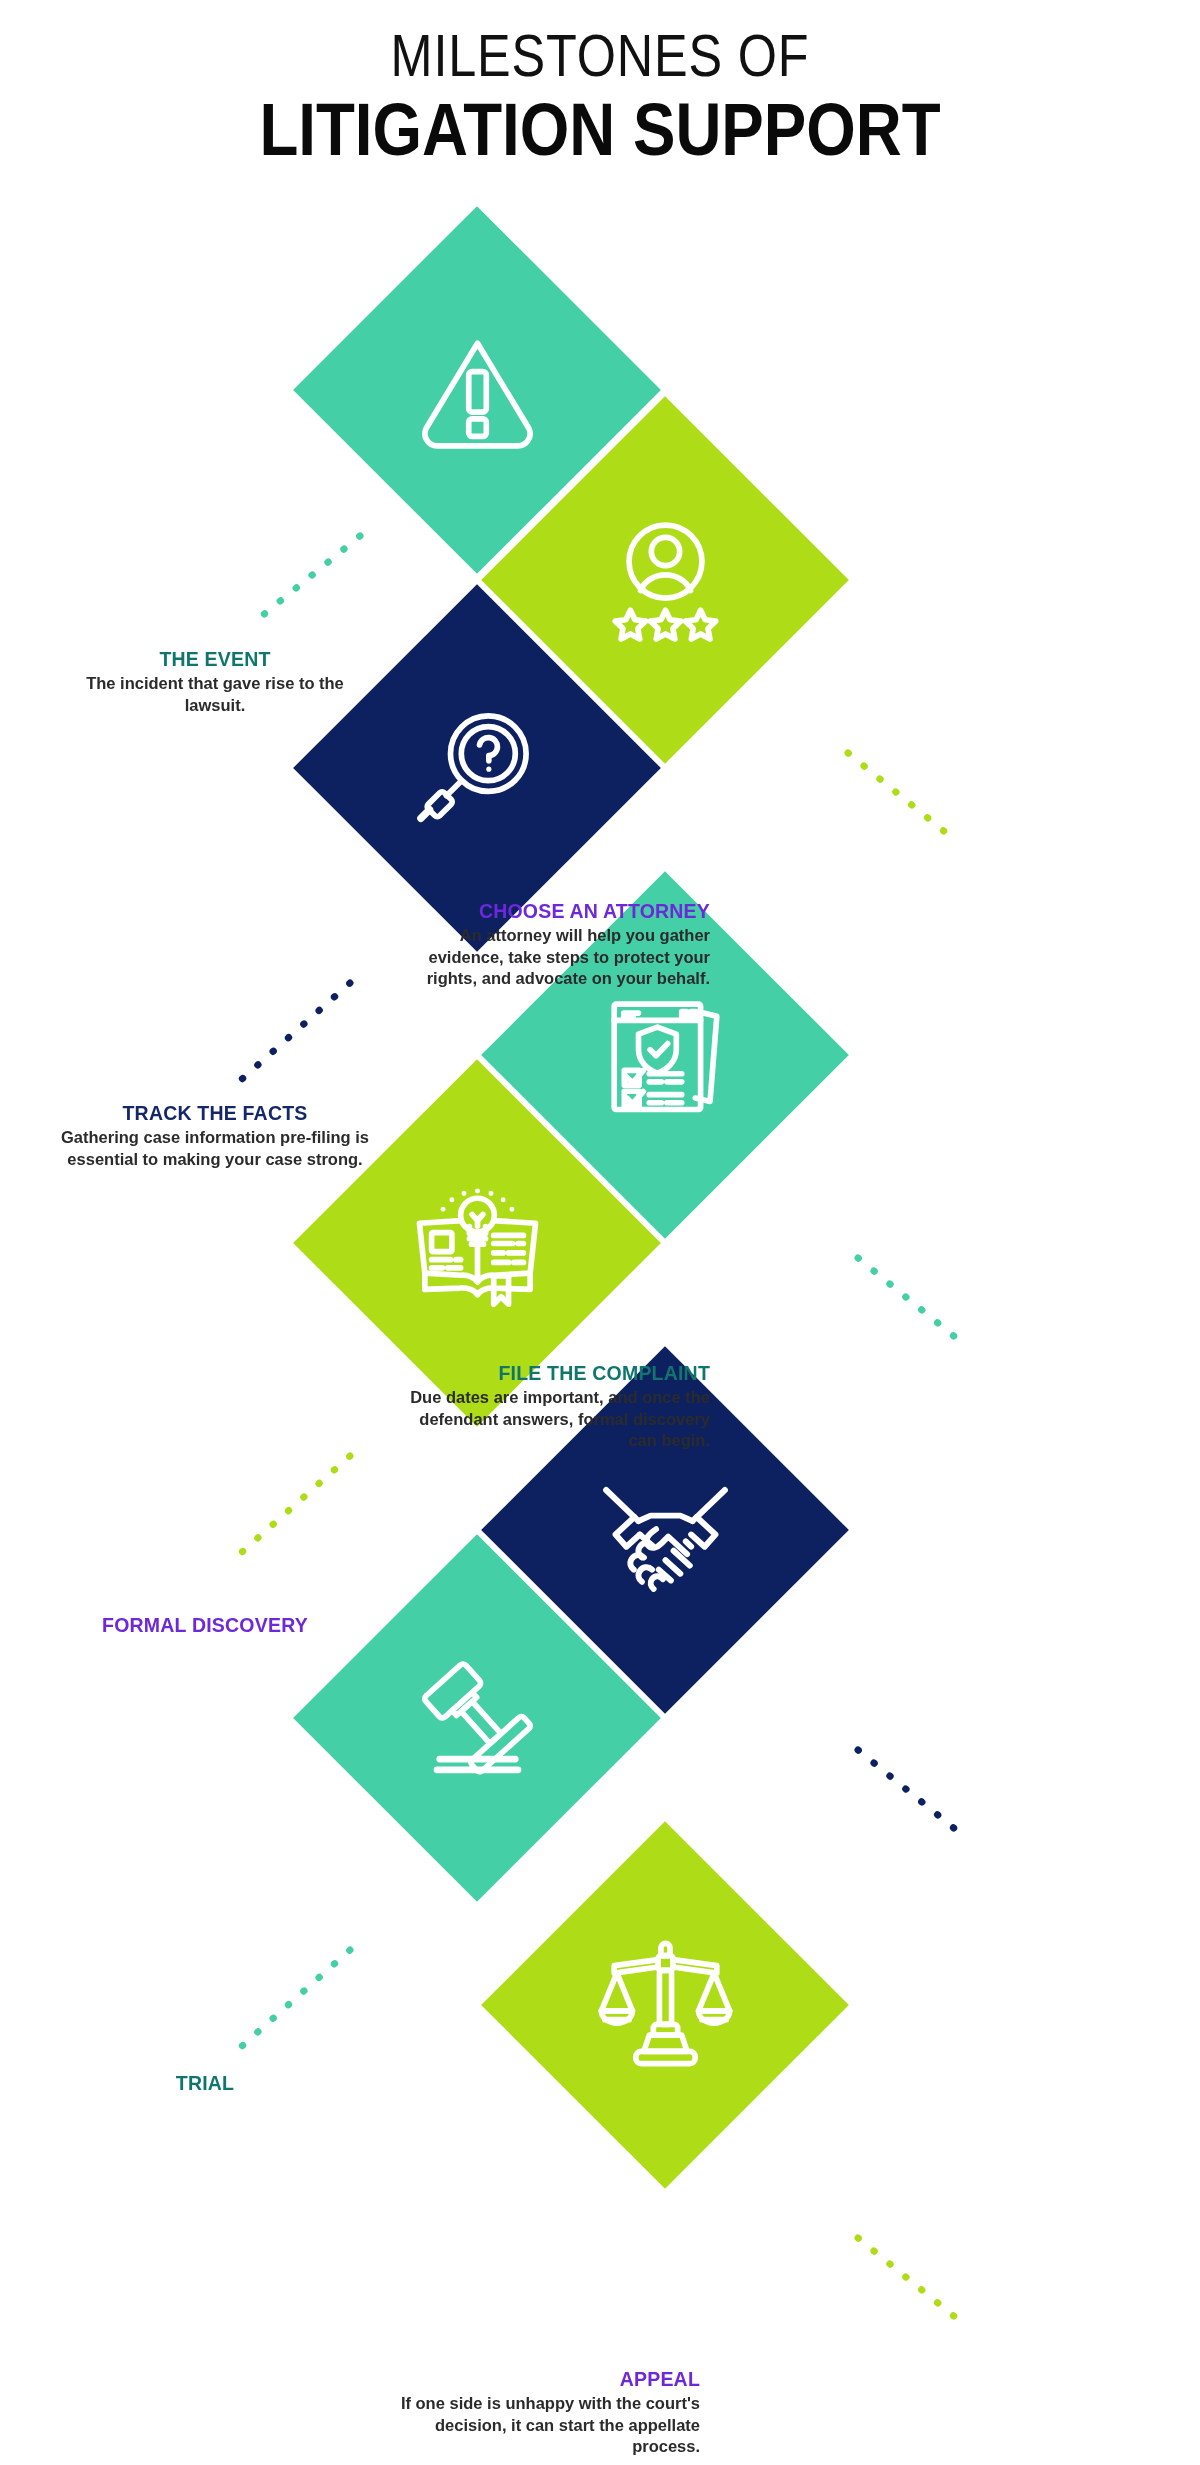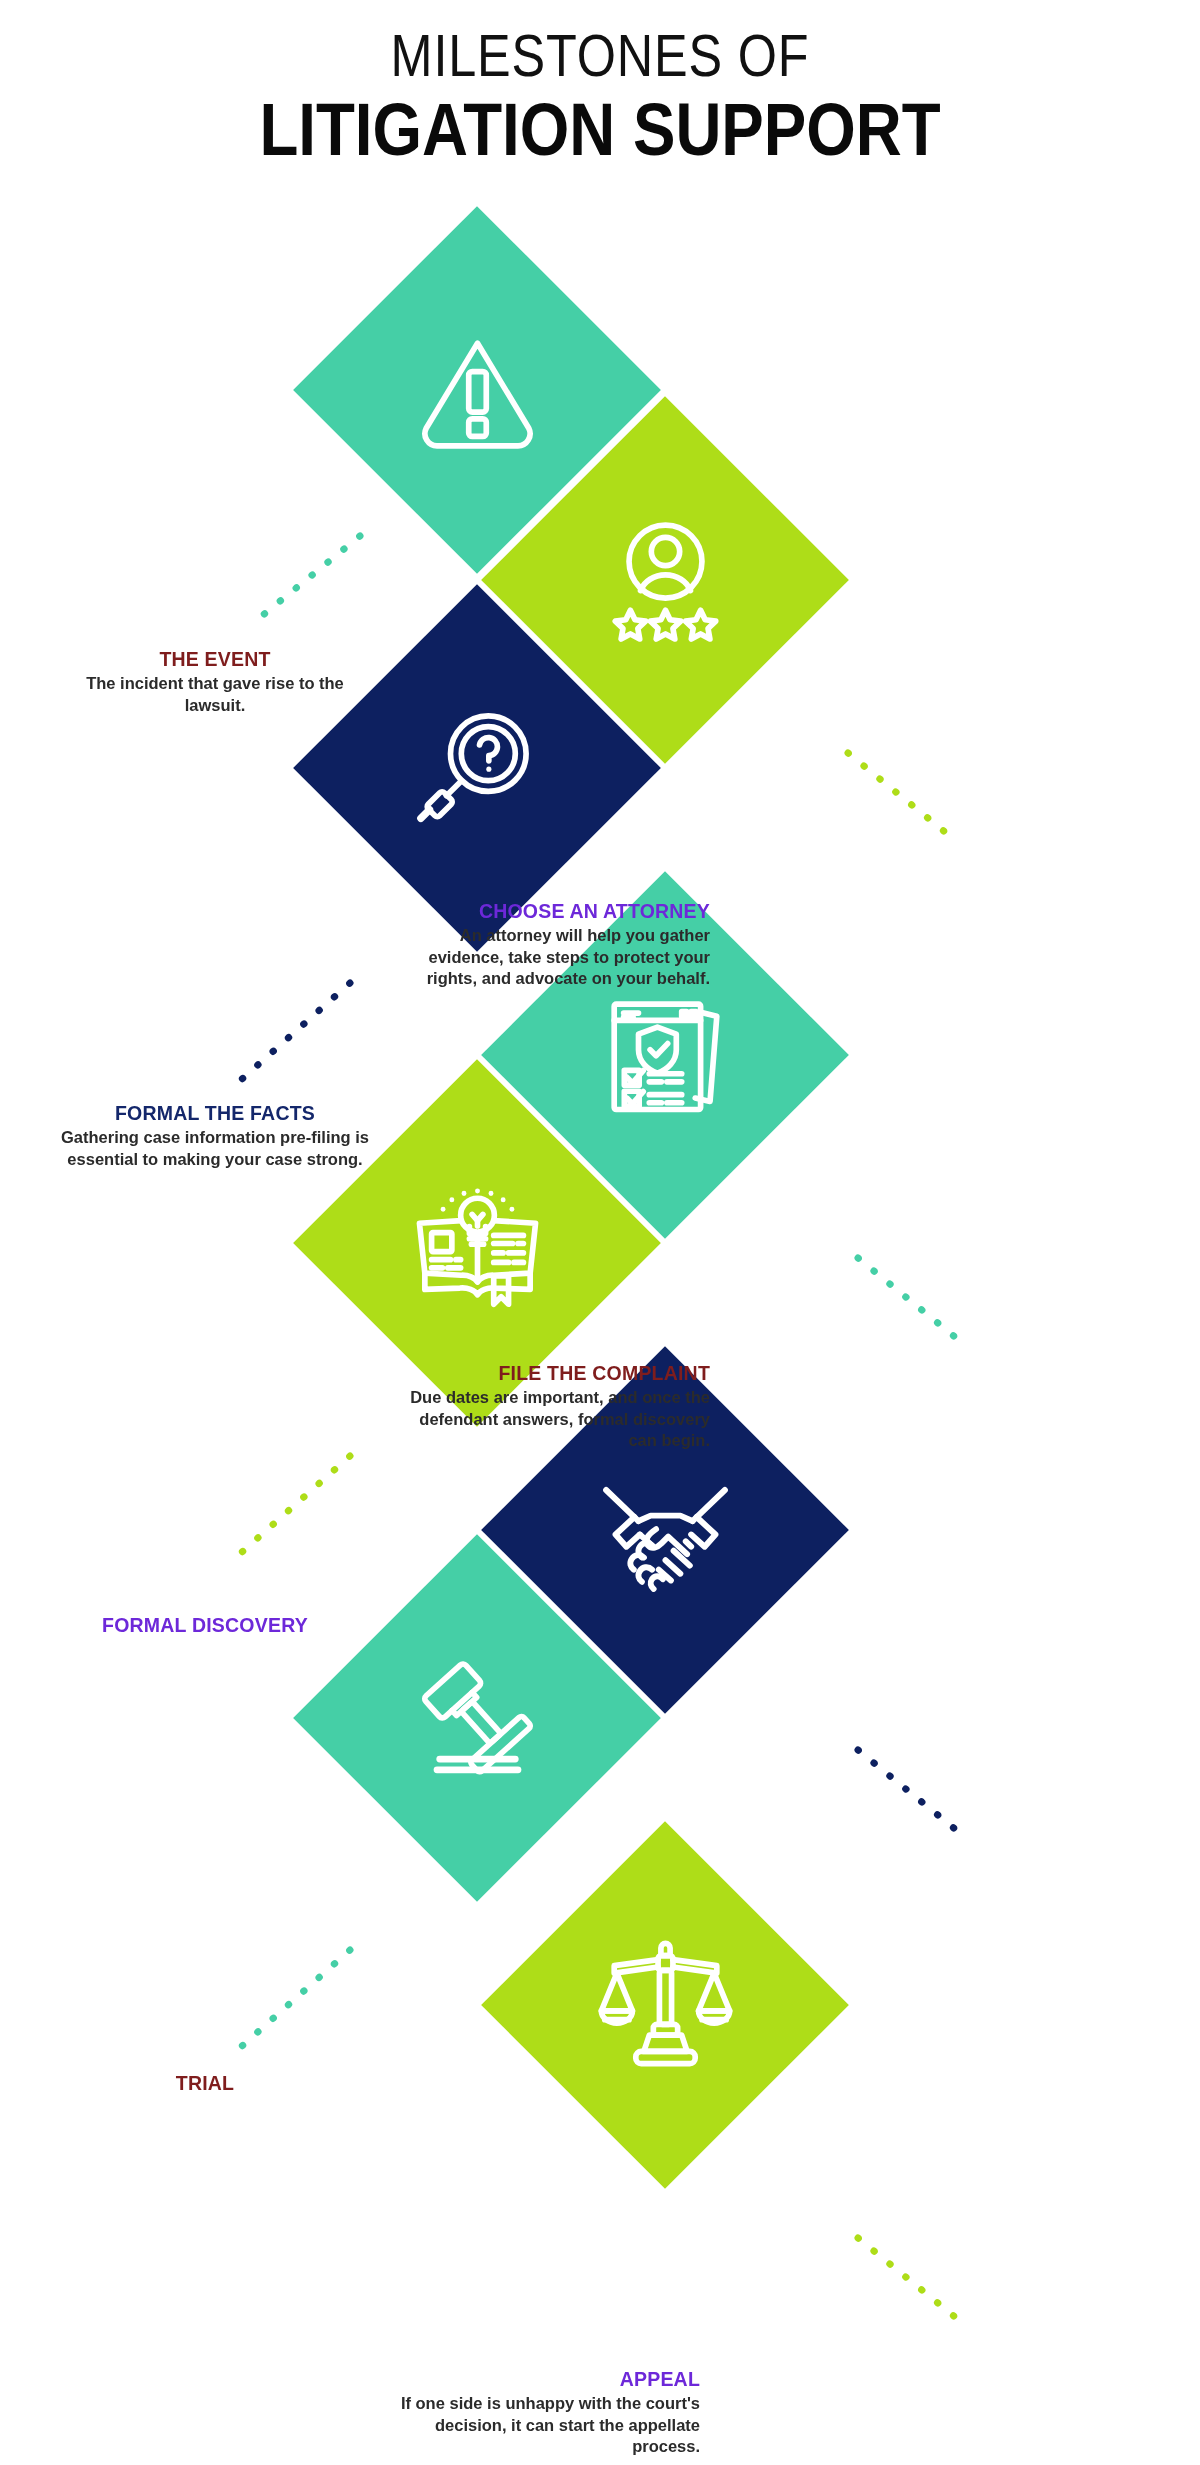--- a/index.html
+++ b/index.html
@@ -43,21 +43,21 @@
   .icon-wrap svg { width:100%; height:100%; display:block; }
 
   
   .block { position:absolute; width:310px; }
   .block.right-al { text-align:right; }
   .block.center-al{ text-align:center; }
   .blk-title {
     font-size:19.5px; font-weight:700; letter-spacing:0.2px;
     line-height:1.15; margin-bottom:3px;
   }
-  .blk-title.t-teal  { color:#7f1d1d; }
+  .blk-title.t-teal  { color:#0f766e; }
   .blk-title.t-green { color:#6d28d9;margin-top:36px; }
   .blk-title.t-navy  { color:#14276b; }
   .blk-body {
     font-size:16.5px; font-weight:700; color:#2b2b2b; line-height:1.30;
   }
 
   
   .dots { position:absolute; }
   .dots svg { display:block; overflow:visible; }
 </style>
@@ -305,21 +305,21 @@
     <div class="blk-title t-teal">THE EVENT</div>
     <div class="blk-body">The incident that gave rise to the lawsuit.</div>
   </div>
 
   <div class="block right-al" style="left:400px; top:864px;">
     <div class="blk-title t-green">CHOOSE AN ATTORNEY</div>
     <div class="blk-body">An attorney will help you gather evidence, take steps to protect your rights, and advocate on your behalf.</div>
   </div>
 
   <div class="block center-al" style="left:60px; top:1102px;">
-    <div class="blk-title t-navy">FORMAL THE FACTS</div>
+    <div class="blk-title t-navy">TRACK THE FACTS</div>
     <div class="blk-body">Gathering case information pre-filing is essential to making your case strong.</div>
   </div>
 
   <div class="block right-al" style="left:400px; top:1362px;">
     <div class="blk-title t-teal">FILE THE COMPLAINT</div>
     <div class="blk-body">Due dates are important, and once the defendant answers, formal discovery can begin.</div>
   </div>
 
   <div class="block center-al" style="left:50px; top:1578px;">
     <div class="blk-title t-green">FORMAL DISCOVERY</div>

